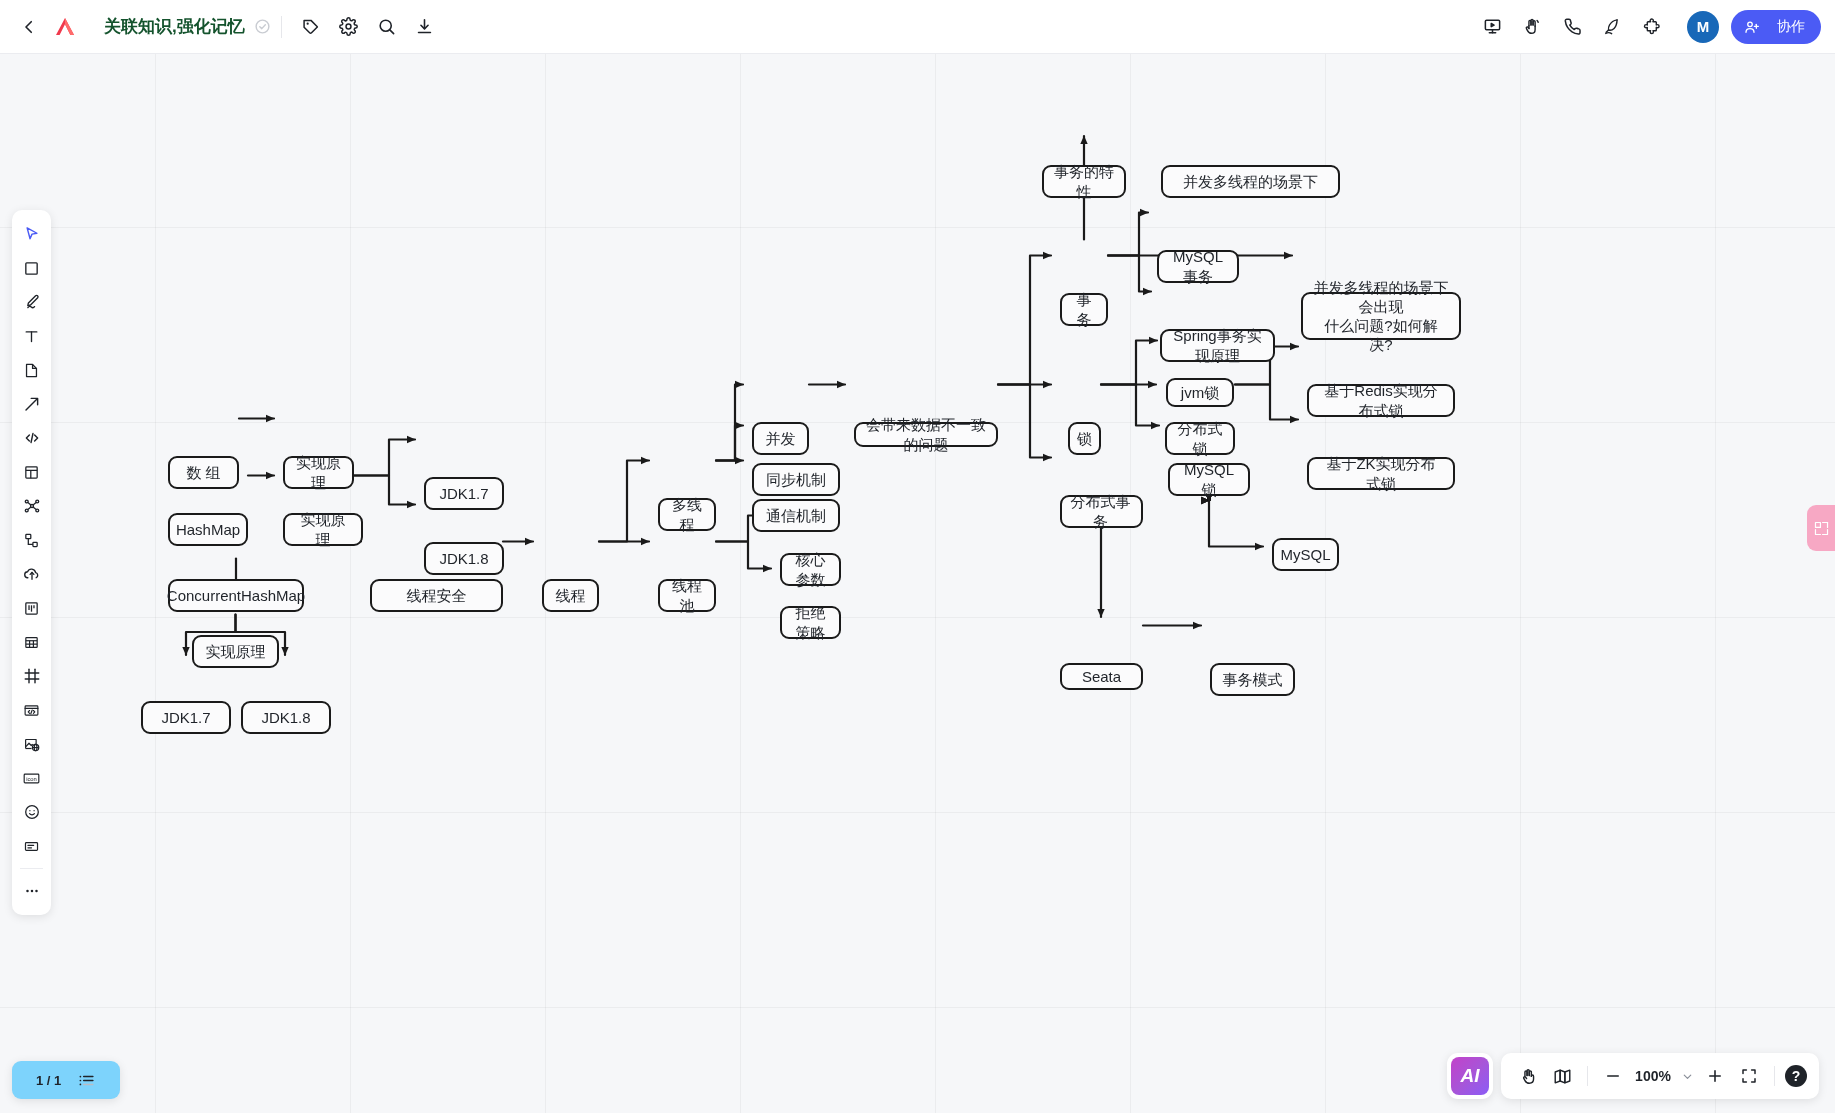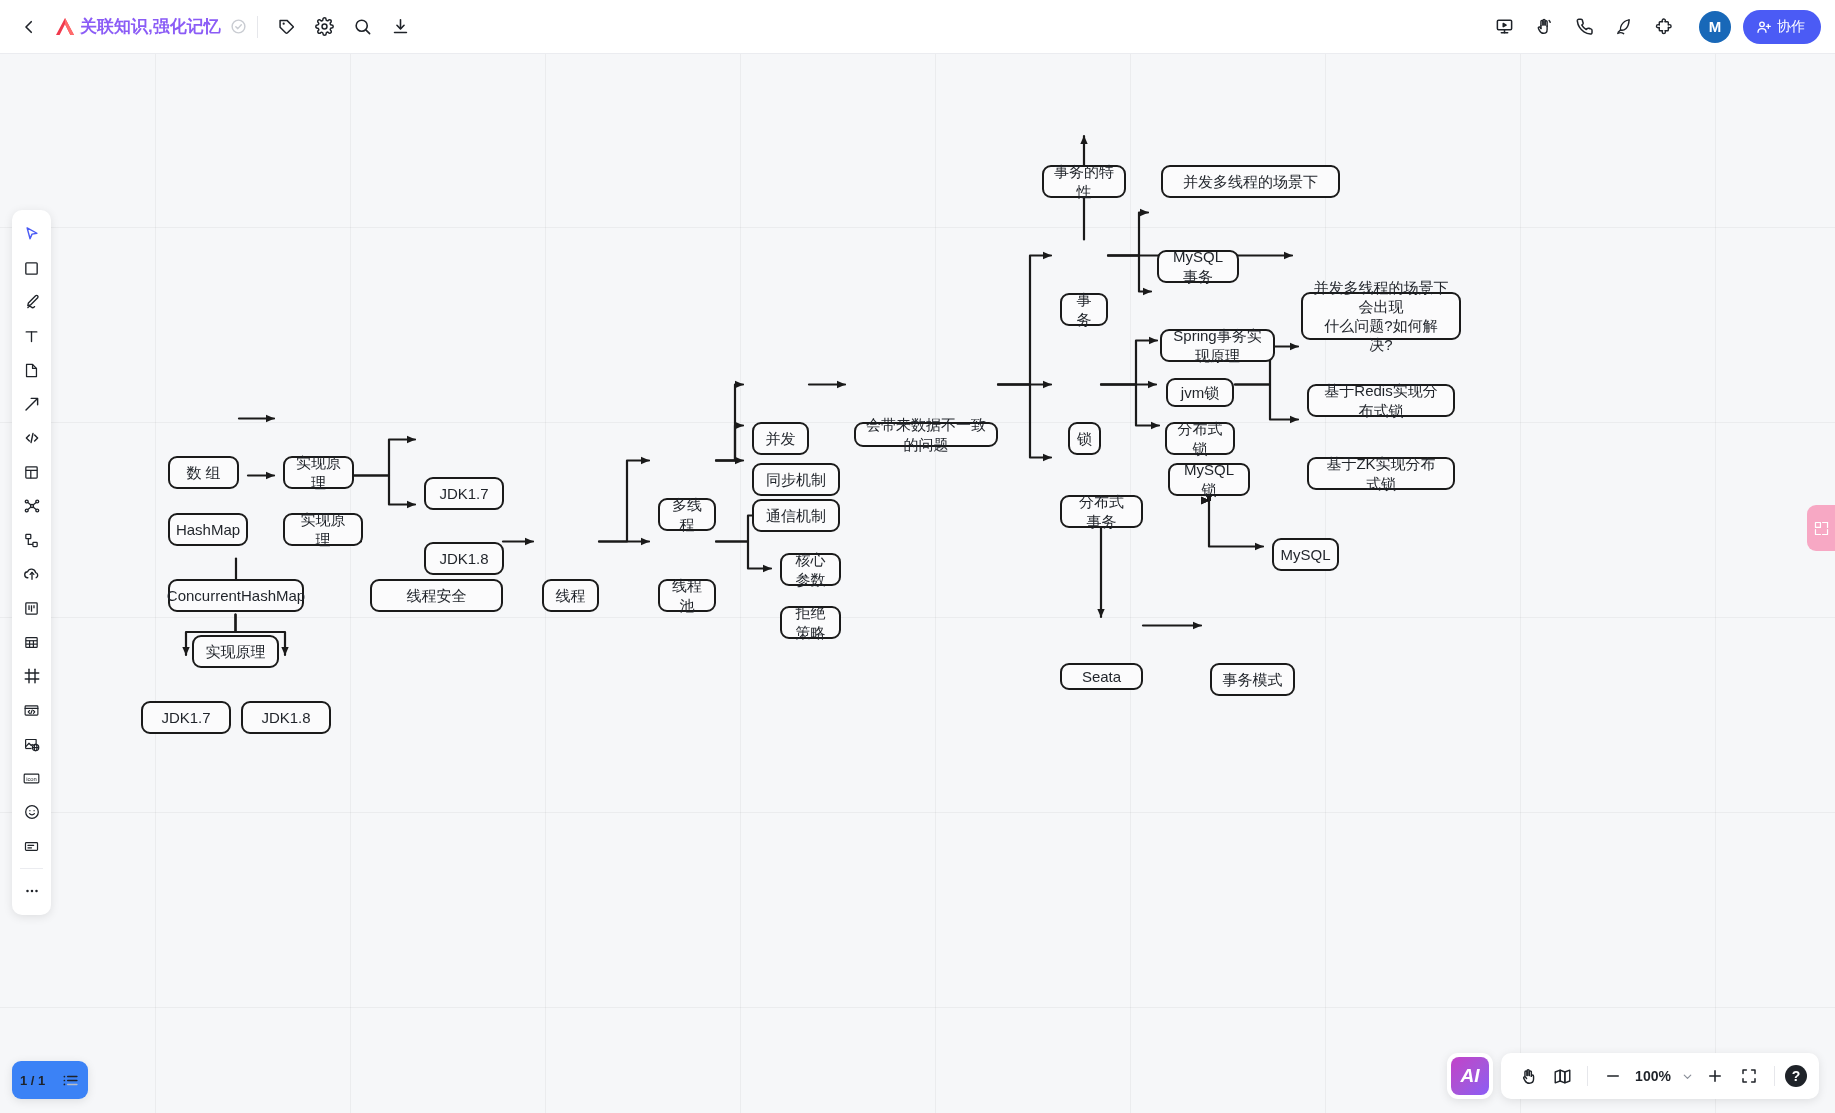--- a/index.html
+++ b/index.html
@@ -28,36 +28,36 @@
     border-bottom: 1px solid #ebecf0; z-index: 40;
   }
   .tb-left { display: flex; align-items: center; gap: 0; padding-left: 10px; }
   .icon-btn {
     width: 38px; height: 38px; border-radius: 8px;
     display: flex; align-items: center; justify-content: center;
     color: #1f2329; cursor: pointer;
   }
   .logo-mark { width: 30px; height: 30px; display:flex; align-items:center; justify-content:center; margin-left:2px;}
   .doc-title {
-    font-size: 17px; font-weight: 700; color: #8b5cf6;
-    margin-left: 0; white-space: nowrap; cursor: text;
+    font-size: 17px; font-weight: 700; color: #14532d;
+    margin-left: 24px; white-space: nowrap; cursor: text;
   }
   .saved-badge { margin-left: 9px; display:flex; align-items:center; color:#c9ccd2; }
   .tb-divider { width:1px; height:22px; background:#e6e7eb; margin:0 10px; }
   .tb-right { margin-left: auto; display: flex; align-items: center; padding-right: 14px; gap: 2px; }
   .avatar {
     width: 32px; height: 32px; border-radius: 50%;
     background: #1868b8; color: #fff; font-size: 15px; font-weight: 700;
     display:flex; align-items:center; justify-content:center;
     margin-left: 14px; margin-right: 10px; cursor: pointer;
   }
   .collab-btn {
     height: 34px; padding: 0 16px 0 13px; border-radius: 17px;
     background: #4b5bf5; color: #fff; font-size: 14px; font-weight: 500;
-    display: flex; align-items: center; gap: 5px; cursor: pointer;
+    display: flex; align-items: center; gap: 17px; cursor: pointer;
   }
 
   
   .lefttool {
     position: absolute; left: 12px; top: 210px; width: 39px;
     background: #fff; border-radius: 10px;
     box-shadow: 0 2px 10px rgba(0,0,0,0.10);
     padding: 7px 0; display: flex; flex-direction: column; align-items: center;
     z-index: 30;
   }
@@ -65,22 +65,22 @@
     width: 31px; height: 31px; border-radius: 7px; margin: 1.5px 0;
     display: flex; align-items: center; justify-content: center;
     color: #1f2329; cursor: pointer;
   }
   .tool.active { color: #4b5bf5; }
   .tool-sep { width: 23px; height: 1px; background: #ebecf0; margin: 5px 0; }
 
   
   .pagebar {
     position: absolute; left: 12px; bottom: 14px; height: 38px;
-    background:#3b82f6; border-radius:9px; box-shadow: 0 2px 10px rgba(0,0,0,0.10);
-    display:flex; align-items:center; padding: 0 8px; gap: 16px; z-index: 30;
+    background:#7dd3fc; border-radius:9px; box-shadow: 0 2px 10px rgba(0,0,0,0.10);
+    display:flex; align-items:center; padding: 0 24px; gap: 16px; z-index: 30;
   }
   .page-num { font-size:13px; font-weight:600; color:#1f2329; cursor:pointer; font-family:"Liberation Sans",sans-serif;}
   .botright { position:absolute; right:16px; bottom:14px; display:flex; align-items:center; gap:8px; z-index:30;}
   .ai-wrap { background:#fff; border-radius:11px; padding:4px; box-shadow: 0 2px 10px rgba(0,0,0,0.10);}
   .ai-btn {
     width:38px; height:38px; border-radius:8px;
     background: linear-gradient(135deg,#c242c9 0%, #a855d8 50%, #8b5cf6 100%);
     color:#fff; font-size:19px; font-weight:700; font-style: italic;
     display:flex; align-items:center; justify-content:center; cursor:pointer;
   }
@@ -244,21 +244,21 @@
         <div class="node" style="left: 1160px; top: 275px; width: 115px; height: 33px;">Spring事务实现原理</div>
         <div class="node" style="left: 1161px; top: 111px; width: 179px; height: 33px;">并发多线程的场景下</div>
         <div class="node" style="left: 1301px; top: 238px; width: 160px; height: 48px;">并发多线程的场景下会出现
 什么问题?如何解决?</div>
         <div class="node" style="left: 1068px; top: 368px; width: 33px; height: 33px;">锁</div>
         <div class="node" style="left: 1166px; top: 324px; width: 68px; height: 29px;">jvm锁</div>
         <div class="node" style="left: 1165px; top: 368px; width: 70px; height: 33px;">分布式锁</div>
         <div class="node" style="left: 1168px; top: 409px; width: 82px; height: 33px;">MySQL锁</div>
         <div class="node" style="left: 1307px; top: 330px; width: 148px; height: 33px;">基于Redis实现分布式锁</div>
         <div class="node" style="left: 1307px; top: 403px; width: 148px; height: 33px;">基于ZK实现分布式锁</div>
-        <div class="node" style="left: 1060px; top: 441px; width: 83px; height: 33px;">分布式事务</div>
+        <div class="node" style="left: 1060px; top: 441px; width: 83px; height: 33px; padding-left: 8px;">分布式事务</div>
         <div class="node" style="left: 1272px; top: 484px; width: 67px; height: 33px;">MySQL</div>
         <div class="node" style="left: 1060px; top: 609px; width: 83px; height: 27px;">Seata</div>
         <div class="node" style="left: 1210px; top: 609px; width: 85px; height: 33px;">事务模式</div>
       </div>
   </div>
 
   <div class="topbar">
     <div class="tb-left">
 
       <div class="icon-btn">

